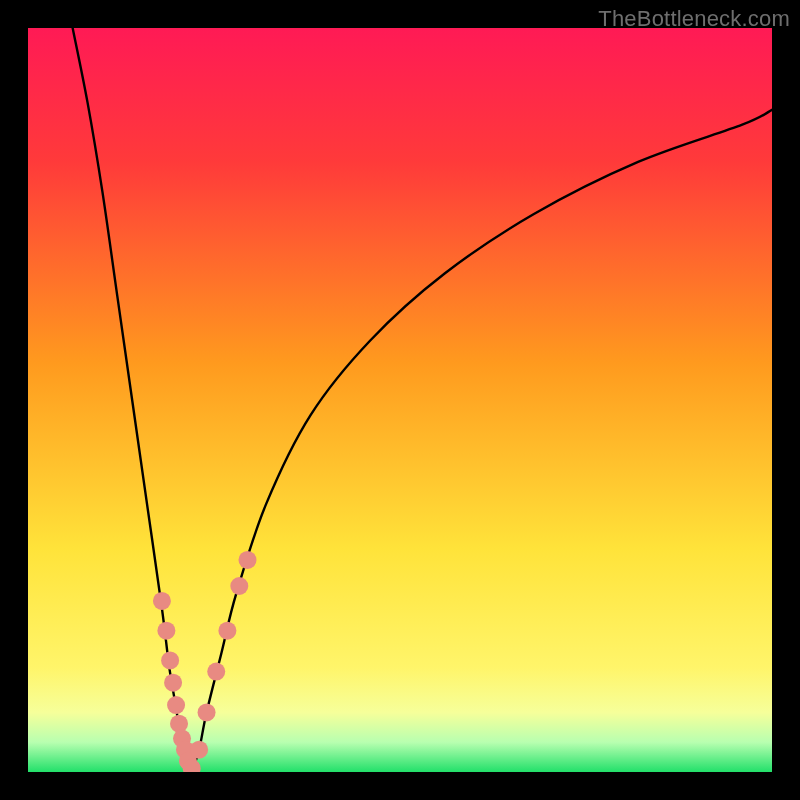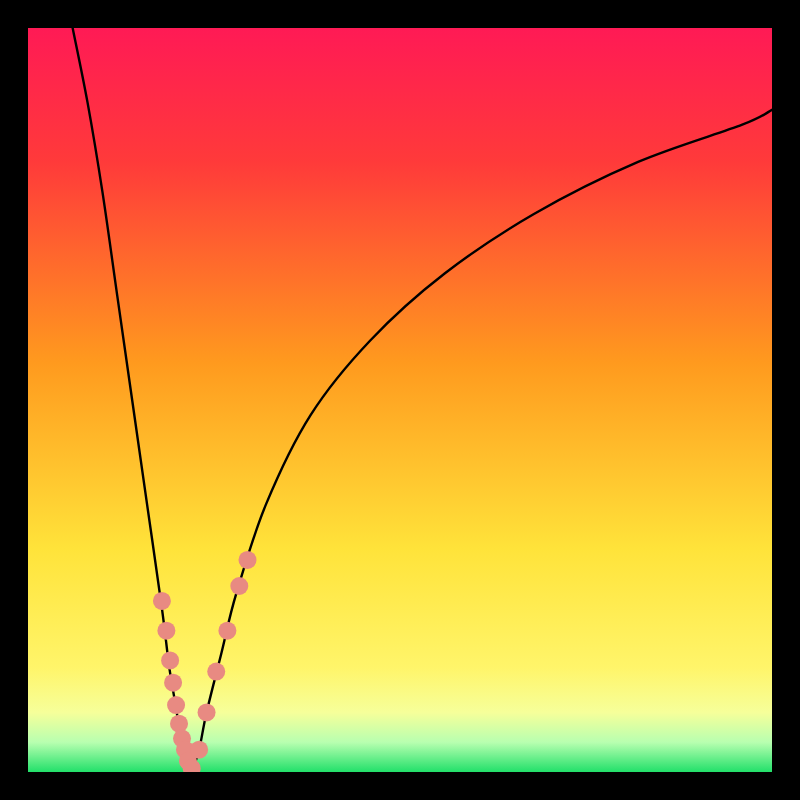--- a/index.html
+++ b/index.html
@@ -93,13 +93,14 @@
           <circle cx="171.12" cy="721.68" r="9" fill="#e88a82"></circle>
           <circle cx="178.56" cy="684.48" r="9" fill="#e88a82"></circle>
           <circle cx="188.232" cy="643.56" r="9" fill="#e88a82"></circle>
           <circle cx="199.39200000000002" cy="602.64" r="9" fill="#e88a82"></circle>
           <circle cx="211.296" cy="558" r="9" fill="#e88a82"></circle>
           <circle cx="219.48" cy="531.96" r="9" fill="#e88a82"></circle>
         </g>
     </svg>
   </div>
 
+  <div class="watermark">TheBottleneck.com</div>
 </div>
 
 </body></html>

